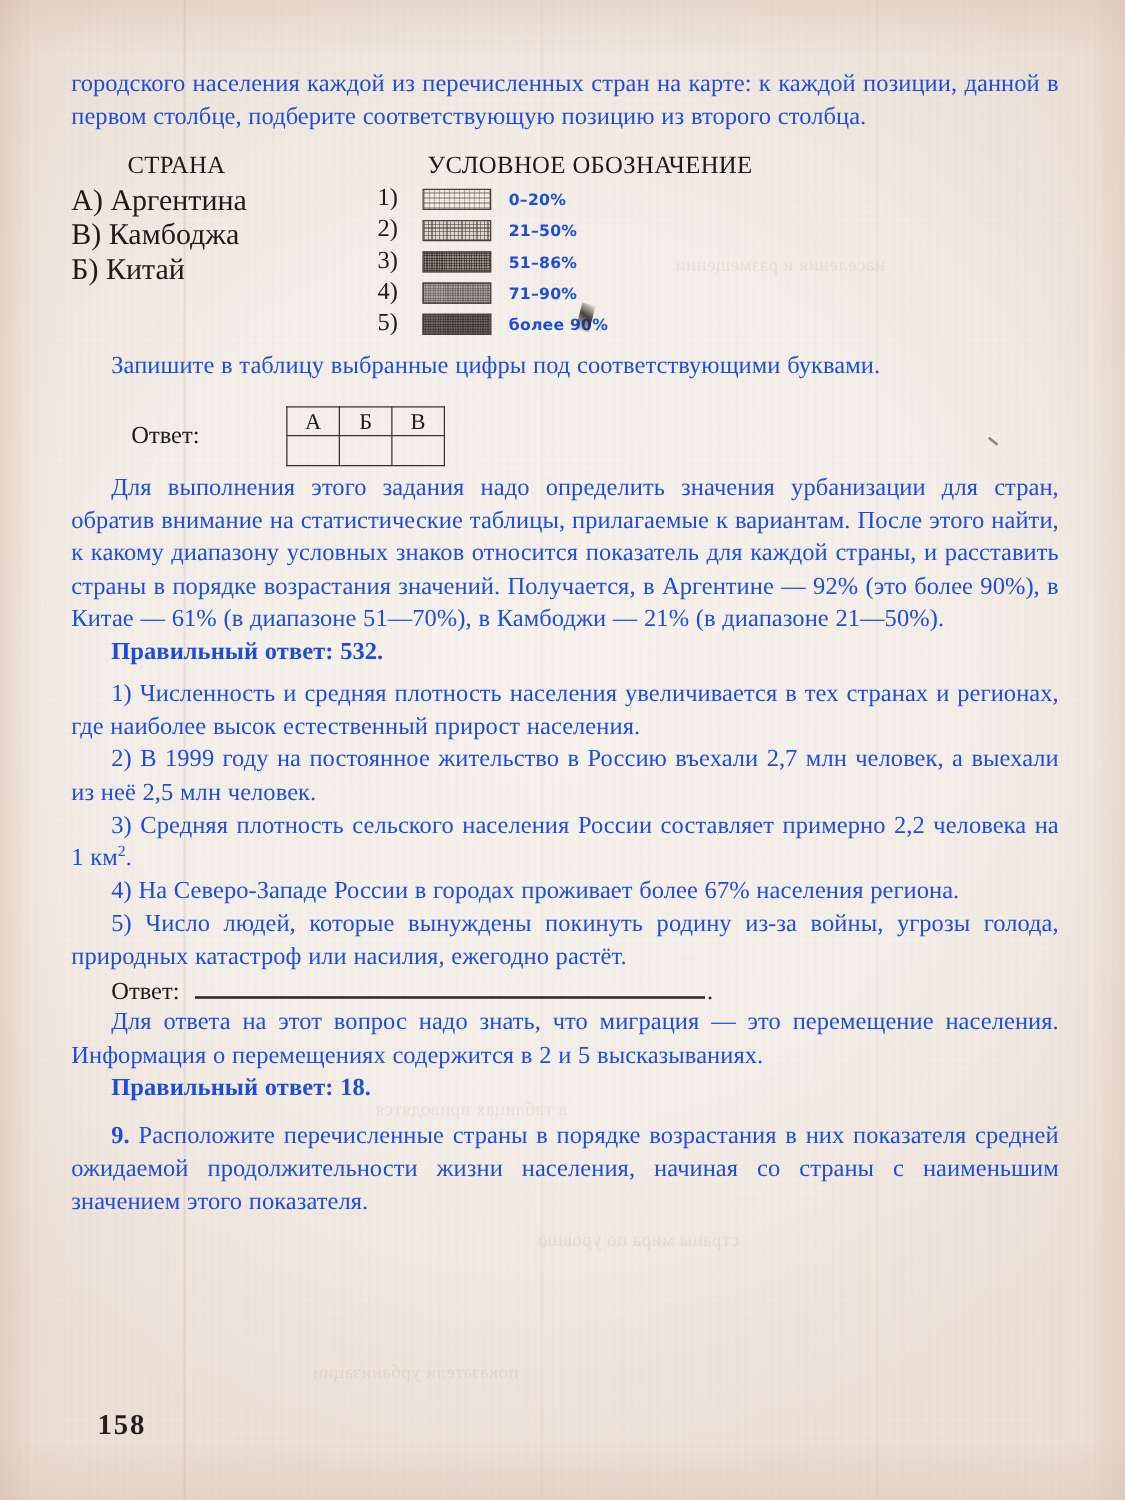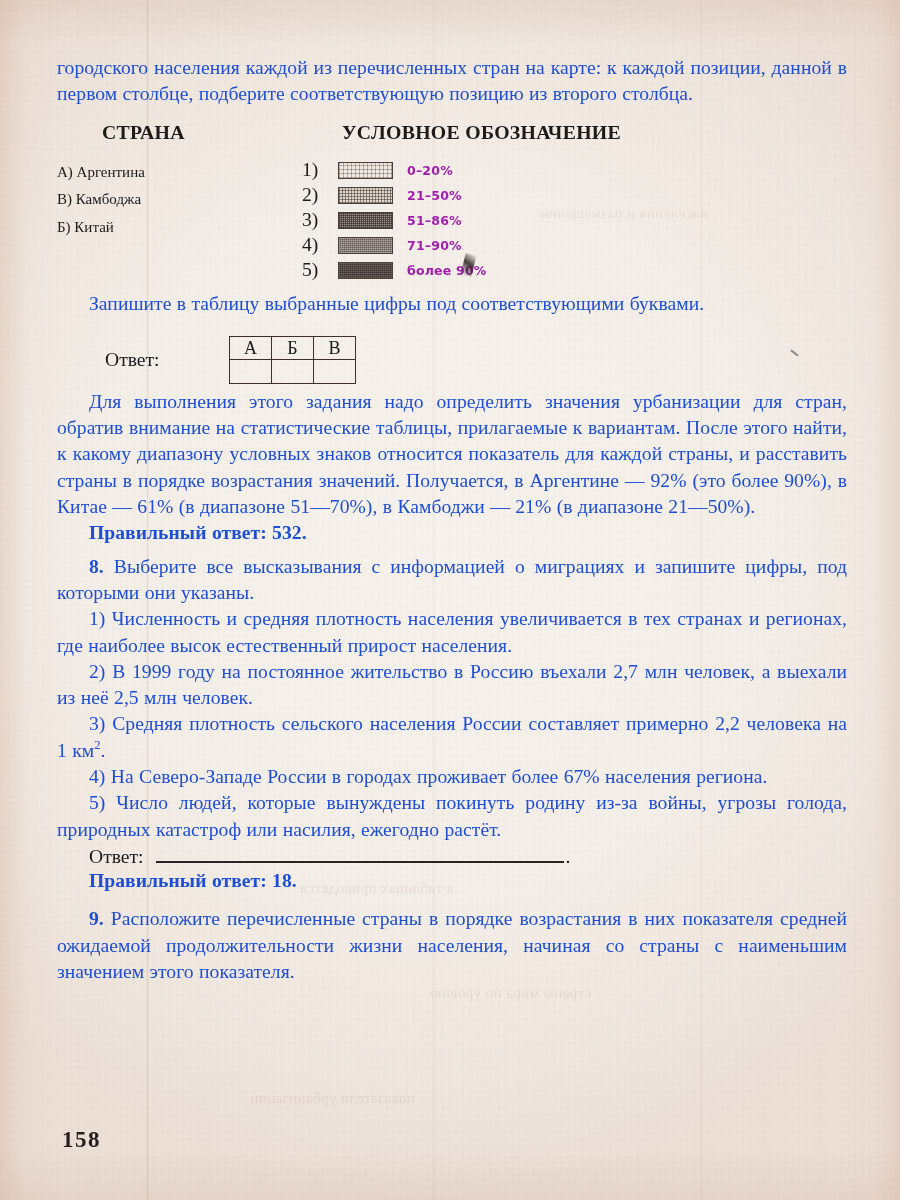--- a/index.html
+++ b/index.html
@@ -90,37 +90,37 @@
   p.ind { text-indent: 32px; }
   p.nojust { text-align: left; font-weight: bold; }
   .gap-s { height: 7px; }
   .gap-m { height: 12px; }
   b, .bold { font-weight: bold; }
   sup { font-size: 0.64em; vertical-align: super; line-height: 0; }
 
   
   .col-heads {
     display: flex;
-    font-weight: bold;
+    font-weight: normal;
     font-size: 19.8px;
     letter-spacing: 0.3px;
     margin-top: 13px;
-    margin-bottom: 15px;
+    margin-bottom: 4px;
   }
   .col-heads .c1 { width: 240px; padding-left: 45px; }
   .col-heads .c2 { flex: 1; }
 
   
   .match {
     display: flex;
     margin-top: 1px;
   }
   .countries {
     width: 245px;
-    font-size: 15px;
+    font-size: 24px;
     line-height: 27.5px;
   }
   .legend { flex: 1; }
   .legend-row {
     display: flex;
     align-items: center;
     height: 23px;
     margin-bottom: 2px;
   }
   .lnum {
@@ -153,21 +153,21 @@
            repeating-linear-gradient(90deg, rgba(235,230,225,0.28) 0 1px, rgba(0,0,0,0) 1px 2px); }
   .sw5 { background-color: #3b3230;
          background-image:
            repeating-linear-gradient(0deg, rgba(230,222,216,0.16) 0 1px, rgba(0,0,0,0) 1px 2px),
            repeating-linear-gradient(90deg, rgba(230,222,216,0.14) 0 1px, rgba(0,0,0,0) 1px 2px); }
   .llabel {
     font-family: "DejaVu Sans", "Liberation Sans", sans-serif;
     font-size: 12.5px;
     font-weight: bold;
     letter-spacing: 0.2px;
-    color: #a21caf;
+    color: #1d4ed8;
     position: relative;
   }
   .smudge {
     position: absolute;
     left: 56px;
     top: -9px;
     width: 11px;
     height: 22px;
     background: linear-gradient(200deg, rgba(40,32,28,0.0) 0%, rgba(40,32,28,0.85) 45%, rgba(40,32,28,0.0) 100%);
     transform: rotate(14deg);
@@ -214,21 +214,21 @@
     display: inline-block;
     width: 408px;
     border-bottom: 2px solid #2b2421;
     margin: 0 2px 0 12px;
     height: 15px;
   }
 
   
   .pageno {
     position: absolute;
-    left: 62px;
+    left: 78px;
     top: 1127px;
     font-size: 23px;
     font-weight: bold;
     letter-spacing: 1.5px;
     color: #241f1c;
   }
 
   
   .fleck {
     position: absolute;
@@ -316,38 +316,38 @@
         <td class="blank"></td>
       </tr>
     </tbody>
       </table>
   </div>
 
   <p class="ind">Для выполнения этого задания надо определить значения урбанизации для стран, обратив внимание на статистические таблицы, прилагаемые к вариантам. После этого найти, к какому диапазону условных знаков относится показатель для каждой страны, и расставить страны в порядке возрастания значений. Получается, в Аргентине — 92% (это более 90%), в Китае — 61% (в диапазоне 51—70%), в Камбоджи — 21% (в диапазоне 21—50%).</p>
   <p class="ind nojust">Правильный ответ: 532.</p>
 
   <div class="gap-s"></div>
-  <p class="ind"><b>8.</b> <span>Выберите все высказывания с информацией о миграциях и запишите цифры, под которыми они указаны.</span></p>
 
   <p class="ind"><span>1)</span> <span>Численность и средняя плотность населения увеличивается в тех странах и регионах, где наиболее высок естественный прирост населения.</span></p>
 
   <p class="ind"><span>2)</span> <span>В 1999 году на постоянное жительство в Россию въехали 2,7 млн человек, а выехали из неё 2,5 млн человек.</span></p>
 
   <p class="ind"><span>3)</span> <span>Средняя плотность сельского населения России составляет примерно 2,2 человека на 1 км</span><sup>2</sup><span>.</span></p>
 
   <p class="ind"><span>4)</span> <span>На Северо-Западе России в городах проживает более 67% населения региона.</span></p>
 
   <p class="ind"><span>5)</span> <span>Число людей, которые вынуждены покинуть родину из-за войны, угрозы голода, природных катастроф или насилия, ежегодно растёт.</span></p>
 
   <div class="ans-line-row">
     <span>Ответ:</span>
     <span class="ans-line"></span>
     <span>.</span>
   </div>
 
+  <p class="ind">Для ответа на этот вопрос надо знать, что миграция — это перемещение населения. Информация о перемещениях содержится в 2 и 5 высказываниях.</p>
   <p class="ind nojust">Правильный ответ: 18.</p>
 
   <div class="gap-m"></div>
   <p class="ind"><b>9.</b> <span>Расположите перечисленные страны в порядке возрастания в них показателя средней ожидаемой продолжительности жизни населения, начиная со страны с наименьшим значением этого показателя.</span></p>
 
 </div>
 
 <div class="pageno">158</div>
 
 </body></html>

